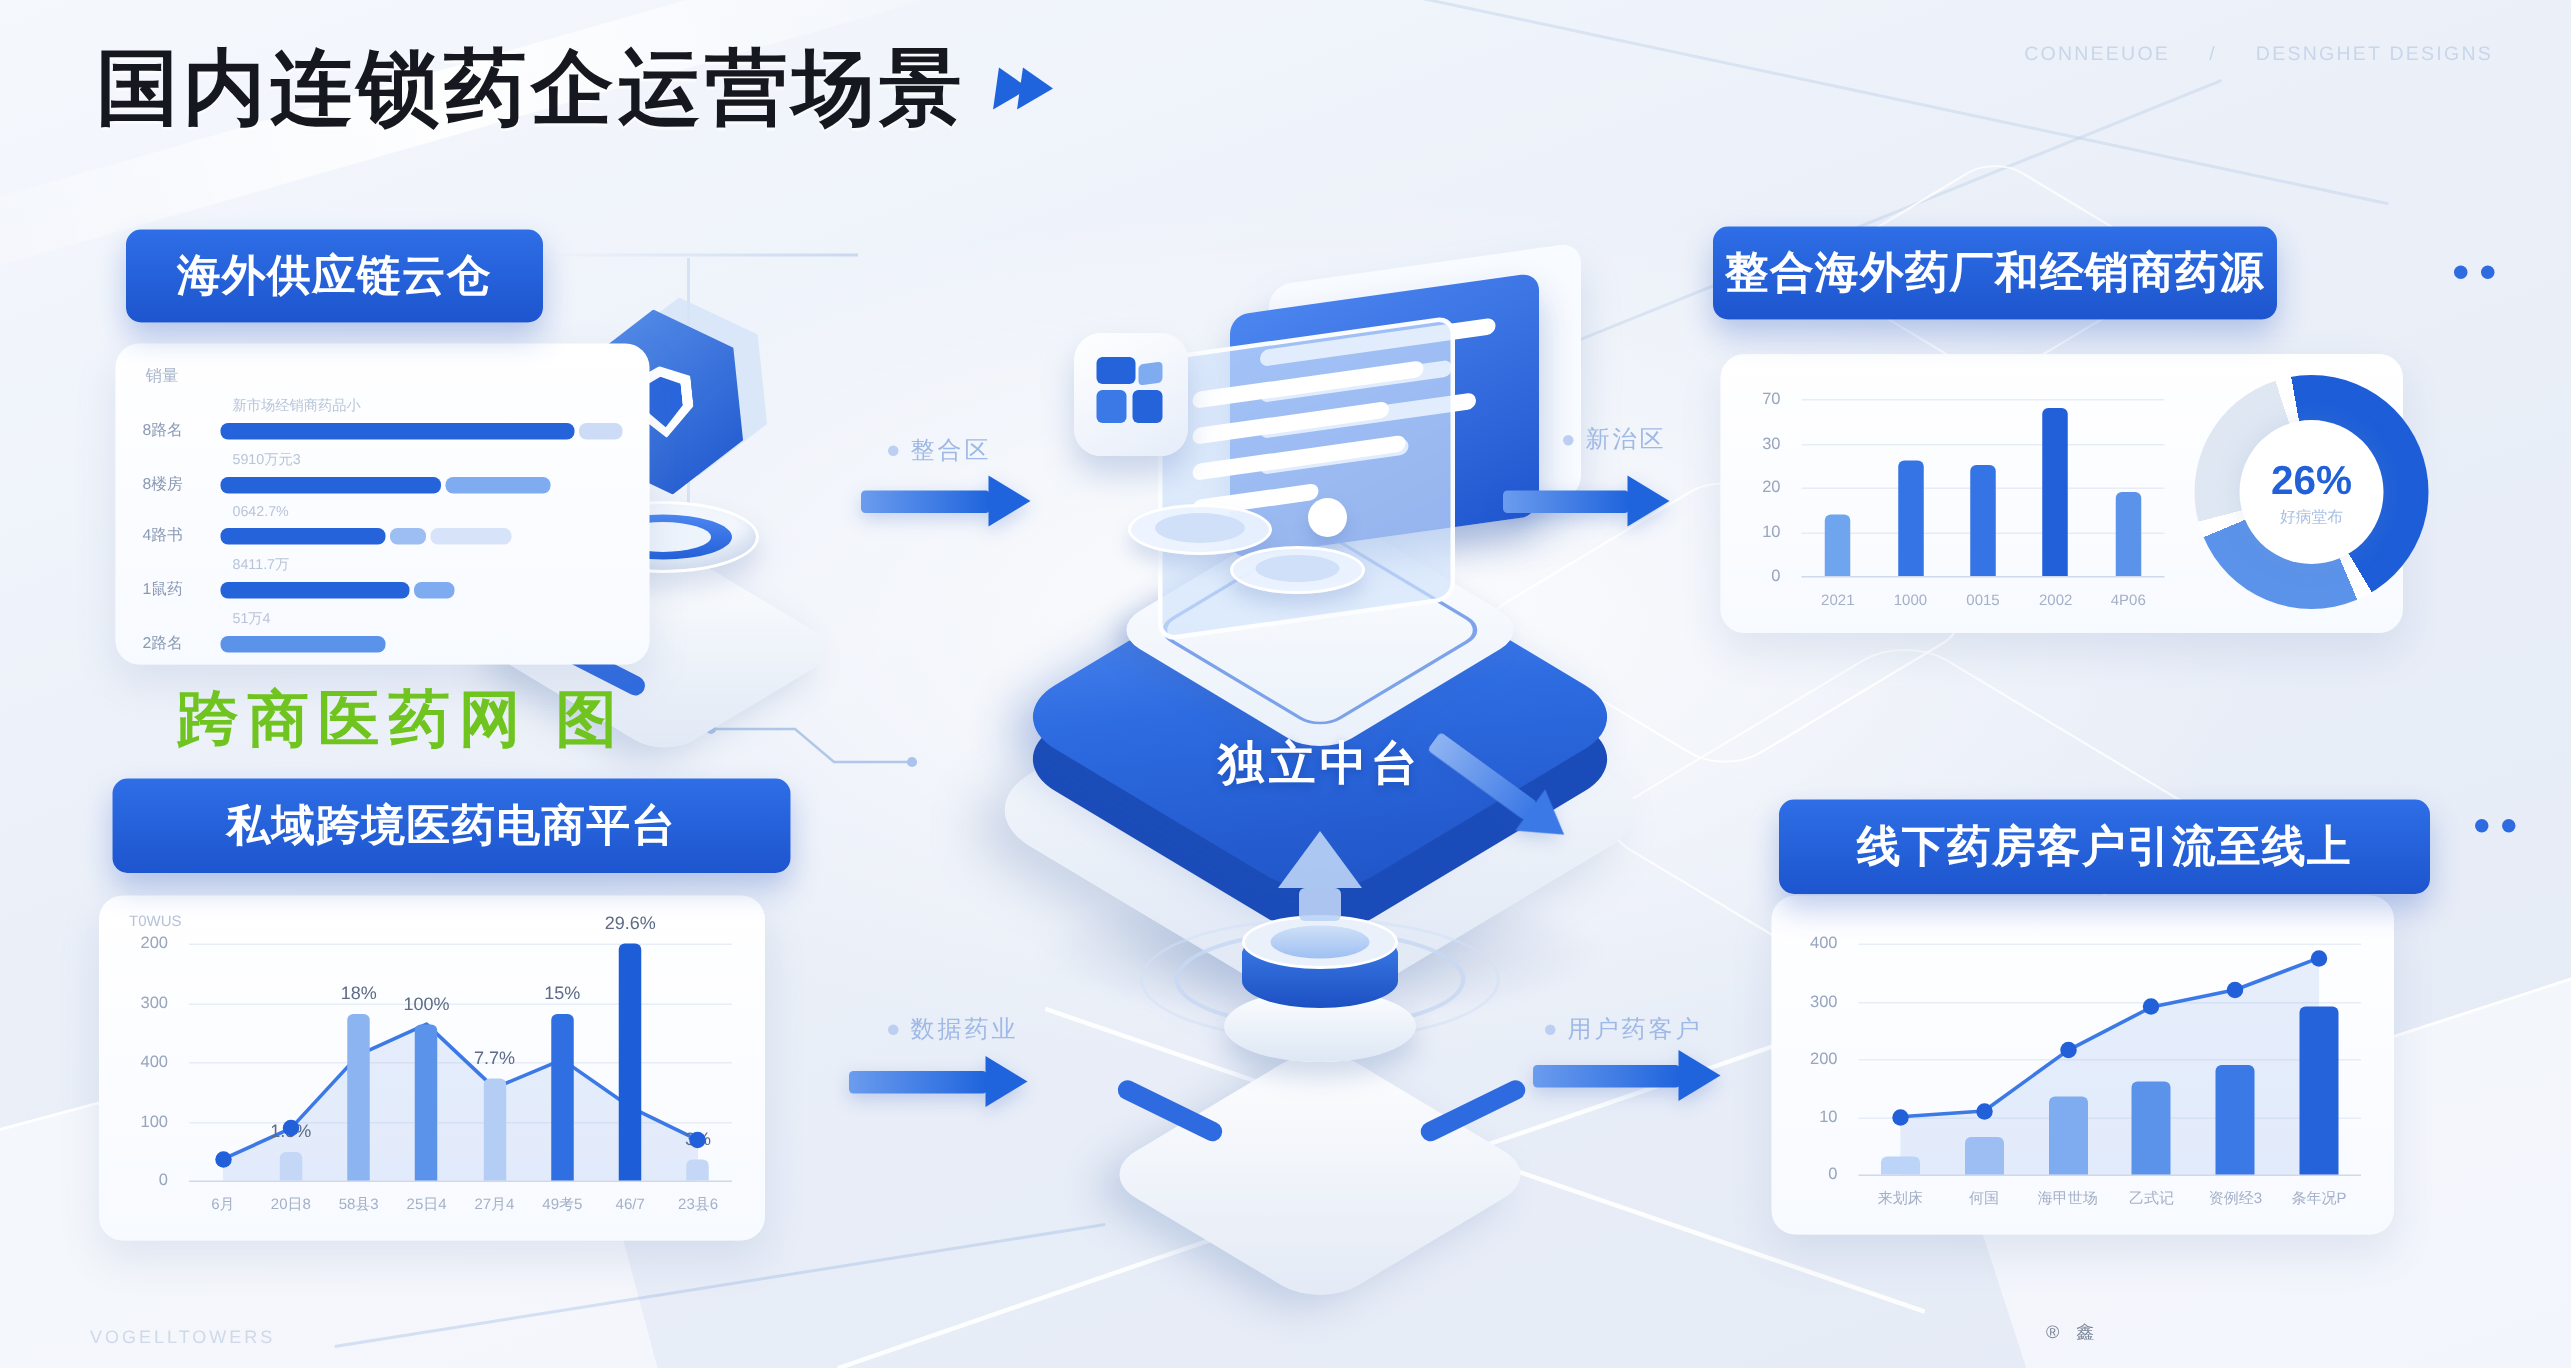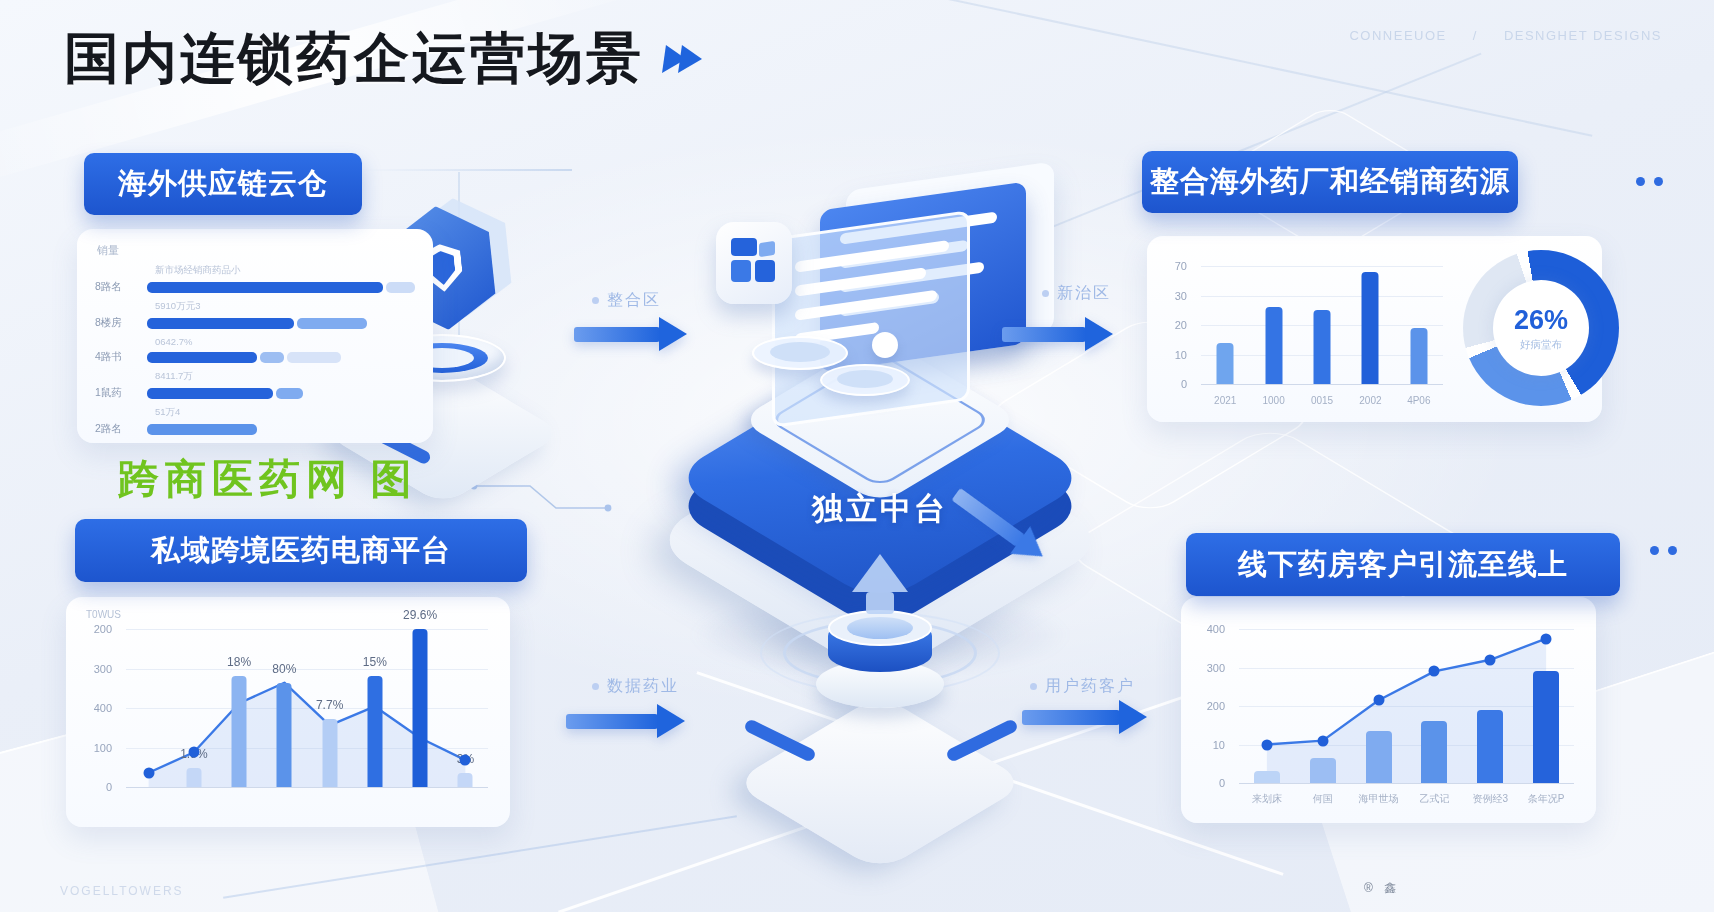--- a/index.html
+++ b/index.html
@@ -300,32 +300,42 @@
           <svg class="lsvg" viewBox="0 0 100 100" preserveAspectRatio="none">
             <polygon points="6.25,100 6.25,91.00 18.75,78.00 31.25,47.00 43.75,34.00 56.25,61.00 68.75,49.00 81.25,69.00 93.75,83.00 93.75,100" fill="rgba(111,154,232,.16)"></polygon>
             <polyline points="6.25,91.00 18.75,78.00 31.25,47.00 43.75,34.00 56.25,61.00 68.75,49.00 81.25,69.00 93.75,83.00" fill="none" stroke="#3b79e6" stroke-width="2.4" vector-effect="non-scaling-stroke" stroke-linejoin="round" stroke-linecap="round"></polyline>
           </svg>
           <div class="vbar" style="left:6.25%;height:0.00%;width:15px;background:transparent"></div>
           <div class="vbar" style="left:18.75%;height:12.00%;width:15px;background:#c4d7f7"></div>
           <div class="pct" style="left:18.75%;bottom:calc(12.00% + 7px)">1.8%</div>
           <div class="vbar" style="left:31.25%;height:70.00%;width:15px;background:#8cb4f1"></div>
           <div class="pct" style="left:31.25%;bottom:calc(70.00% + 7px)">18%</div>
           <div class="vbar" style="left:43.75%;height:66.00%;width:15px;background:#5b93ea"></div>
-          <div class="pct" style="left:43.75%;bottom:calc(66.00% + 7px)">80%</div>
+          <div class="pct" style="left:43.75%;bottom:calc(66.00% + 7px)">100%</div>
           <div class="vbar" style="left:56.25%;height:43.00%;width:15px;background:#b3cdf5"></div>
           <div class="pct" style="left:56.25%;bottom:calc(43.00% + 7px)">7.7%</div>
           <div class="vbar" style="left:68.75%;height:70.00%;width:15px;background:#2f6fe2"></div>
           <div class="pct" style="left:68.75%;bottom:calc(70.00% + 7px)">15%</div>
           <div class="vbar" style="left:81.25%;height:100.00%;width:15px;background:#1d5ed8"></div>
           <div class="pct" style="left:81.25%;bottom:calc(100.00% + 7px)">29.6%</div>
           <div class="vbar" style="left:93.75%;height:9.00%;width:15px;background:#c4d7f7"></div>
           <div class="pct" style="left:93.75%;bottom:calc(9.00% + 7px)">3%</div>
           <div class="ldot2" style="left:6.25%;bottom:9.00%"></div>
           <div class="ldot2" style="left:18.75%;bottom:22.00%"></div>
           <div class="ldot2" style="left:93.75%;bottom:17.00%"></div>
+        </div>
+        <div class="xrow" style="left:52px">
+          <div class="xcat">6月</div>
+          <div class="xcat">20日8</div>
+          <div class="xcat">58县3</div>
+          <div class="xcat">25日4</div>
+          <div class="xcat">27月4</div>
+          <div class="xcat">49考5</div>
+          <div class="xcat">46/7</div>
+          <div class="xcat">23县6</div>
         </div>
       </div>
   </div>
 
   <div class="alabel" style="left:592px;top:676px;">
     <span class="ldot"></span>
     <span>数据药业</span>
   </div>
   <div class="arrow" style="left:566px;top:704px;">
     <div class="a-body" style="width:92px;"></div>

